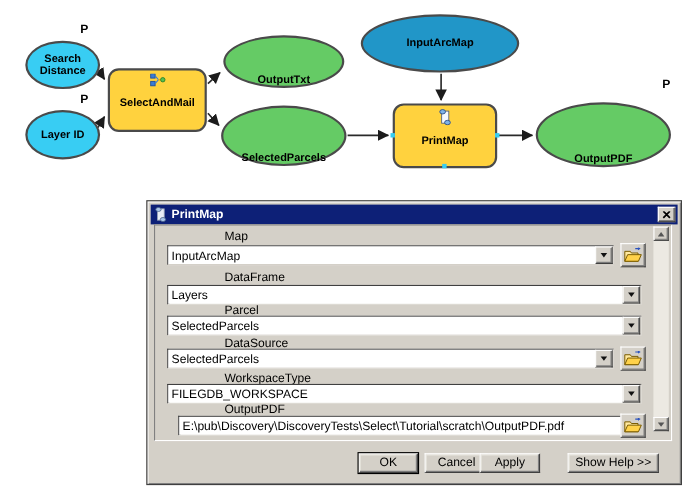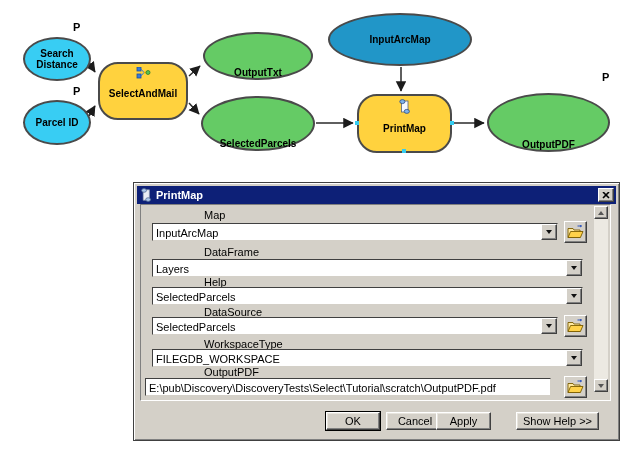--- a/index.html
+++ b/index.html
@@ -9,21 +9,21 @@
   
   #diagram{position:absolute;left:0;top:0;width:628px;height:180px;}
   .connectors{position:absolute;left:0;top:0;}
   .node{position:absolute;display:flex;align-items:center;justify-content:center;
         text-align:center;font-weight:bold;font-size:10px;color:#000;line-height:1.15;
         box-sizing:border-box;}
   .oval{border-radius:50%;border:2px solid #4a4a4a;}
   .oval.variable{background:var(--variable-fill,#38cdf3);}
   .oval.inputdata{background:var(--input-data-fill,#2196c8);}
   .oval.output{background:var(--output-fill,#65cb65);align-items:flex-end;}
-  .toolbox{background:var(--tool-fill,#ffd23e);border:2px solid #4a4a4a;border-radius:20px;
+  .toolbox{background:var(--tool-fill,#ffd23e);border:2px solid #4a4a4a;border-radius:10px;
            flex-direction:column;justify-content:flex-start;padding-top:3px;}
   .toolbox .tool-label{margin-top:9px;}
   .pmark{position:absolute;font-weight:bold;font-size:11px;color:#000;}
   .handle{position:absolute;width:4px;height:4px;background:#35cdf2;}
 
   
   #dlg{position:absolute;left:133px;top:182px;width:487px;height:259px;box-sizing:border-box;
        background:var(--dialog-bg,#d4d0c8);
        border:1px solid #404040;
        box-shadow:inset 1px 1px 0 #ffffff, inset -1px -1px 0 #808080;
@@ -93,21 +93,21 @@
 
     <div class="pmark" style="left:73px;top:21px">P</div>
     <div class="pmark" style="left:73px;top:85px">P</div>
     <div class="pmark" style="left:602px;top:71px">P</div>
 
     <div class="node oval variable" style="left:23px;top:37px;width:68px;height:44px">
       <span>Search Distance</span>
     </div>
 
     <div class="node oval variable" style="left:23px;top:100px;width:68px;height:45px">
-      <span>Parcel ID</span>
+      <span>Layer ID</span>
     </div>
 
     <div class="node toolbox" style="left:98px;top:62px;width:90px;height:58px">
       <svg width="15" height="12" viewBox="0 0 15 12">
         <rect x="1" y="0" width="4" height="4" fill="#3a7bd5" stroke="#1c4f9c" stroke-width="0.8"></rect>
         <rect x="1" y="7" width="4" height="4" fill="#3a7bd5" stroke="#1c4f9c" stroke-width="0.8"></rect>
         <path d="M5 2 L8 5.5 L5 9" fill="none" stroke="#3a7bd5" stroke-width="1"></path>
         <path d="M8 5.5 h3" stroke="#e8b400" stroke-width="1.4" fill="none"></path>
         <rect x="10" y="3.5" width="4" height="4" rx="2" fill="#57c24e" stroke="#2d7d28" stroke-width="0.8"></rect>
       </svg>
@@ -177,21 +177,21 @@
       </button>
 
       <div class="fld-label" style="left:21px;top:41px">DataFrame</div>
       <div class="combo" style="left:11px;top:54px;width:431px">
         <input class="combo-input" value="Layers" style="">
         <div class="drop-btn">
             <span class="tri"></span>
           </div>
       </div>
 
-      <div class="fld-label" style="left:21px;top:71px">Help</div>
+      <div class="fld-label" style="left:21px;top:71px">Parcel</div>
       <div class="combo" style="left:11px;top:82px;width:431px">
         <input class="combo-input" value="SelectedParcels" style="">
         <div class="drop-btn">
             <span class="tri"></span>
           </div>
       </div>
 
       <div class="fld-label" style="left:21px;top:101px">DataSource</div>
       <div class="combo" style="left:11px;top:112px;width:406px">
         <input class="combo-input" value="SelectedParcels" style="">
@@ -209,21 +209,21 @@
 
       <div class="fld-label" style="left:21px;top:133px">WorkspaceType</div>
       <div class="combo" style="left:11px;top:144px;width:431px">
         <input class="combo-input" value="FILEGDB_WORKSPACE" style="">
         <div class="drop-btn">
             <span class="tri"></span>
           </div>
       </div>
 
       <div class="fld-label" style="left:21px;top:161px">OutputPDF</div>
-      <div class="combo" style="left:4px;top:173px;width:406px">
+      <div class="combo" style="left:21px;top:173px;width:406px">
         <input class="combo-input" value="E:\pub\Discovery\DiscoveryTests\Select\Tutorial\scratch\OutputPDF.pdf" style="">
       </div>
       <button class="browse-btn" style="left:423px;top:171px">
         <svg width="17" height="14" viewBox="0 0 17 14">
           <path d="M10.5 1 h4 m-1.5 -1 l1.5 1 l-1.5 1" stroke="#2a52be" stroke-width="1" fill="none"></path>
           <path d="M1 3.5 h5 l1 1.5 h6 v7.5 h-12 z" fill="#ffe9a0" stroke="#7a5c00" stroke-width="0.9"></path>
           <path d="M1 12.5 L3.6 6.5 H16 L13.4 12.5 Z" fill="#ffd24a" stroke="#7a5c00" stroke-width="0.9"></path>
         </svg>
       </button>
 

